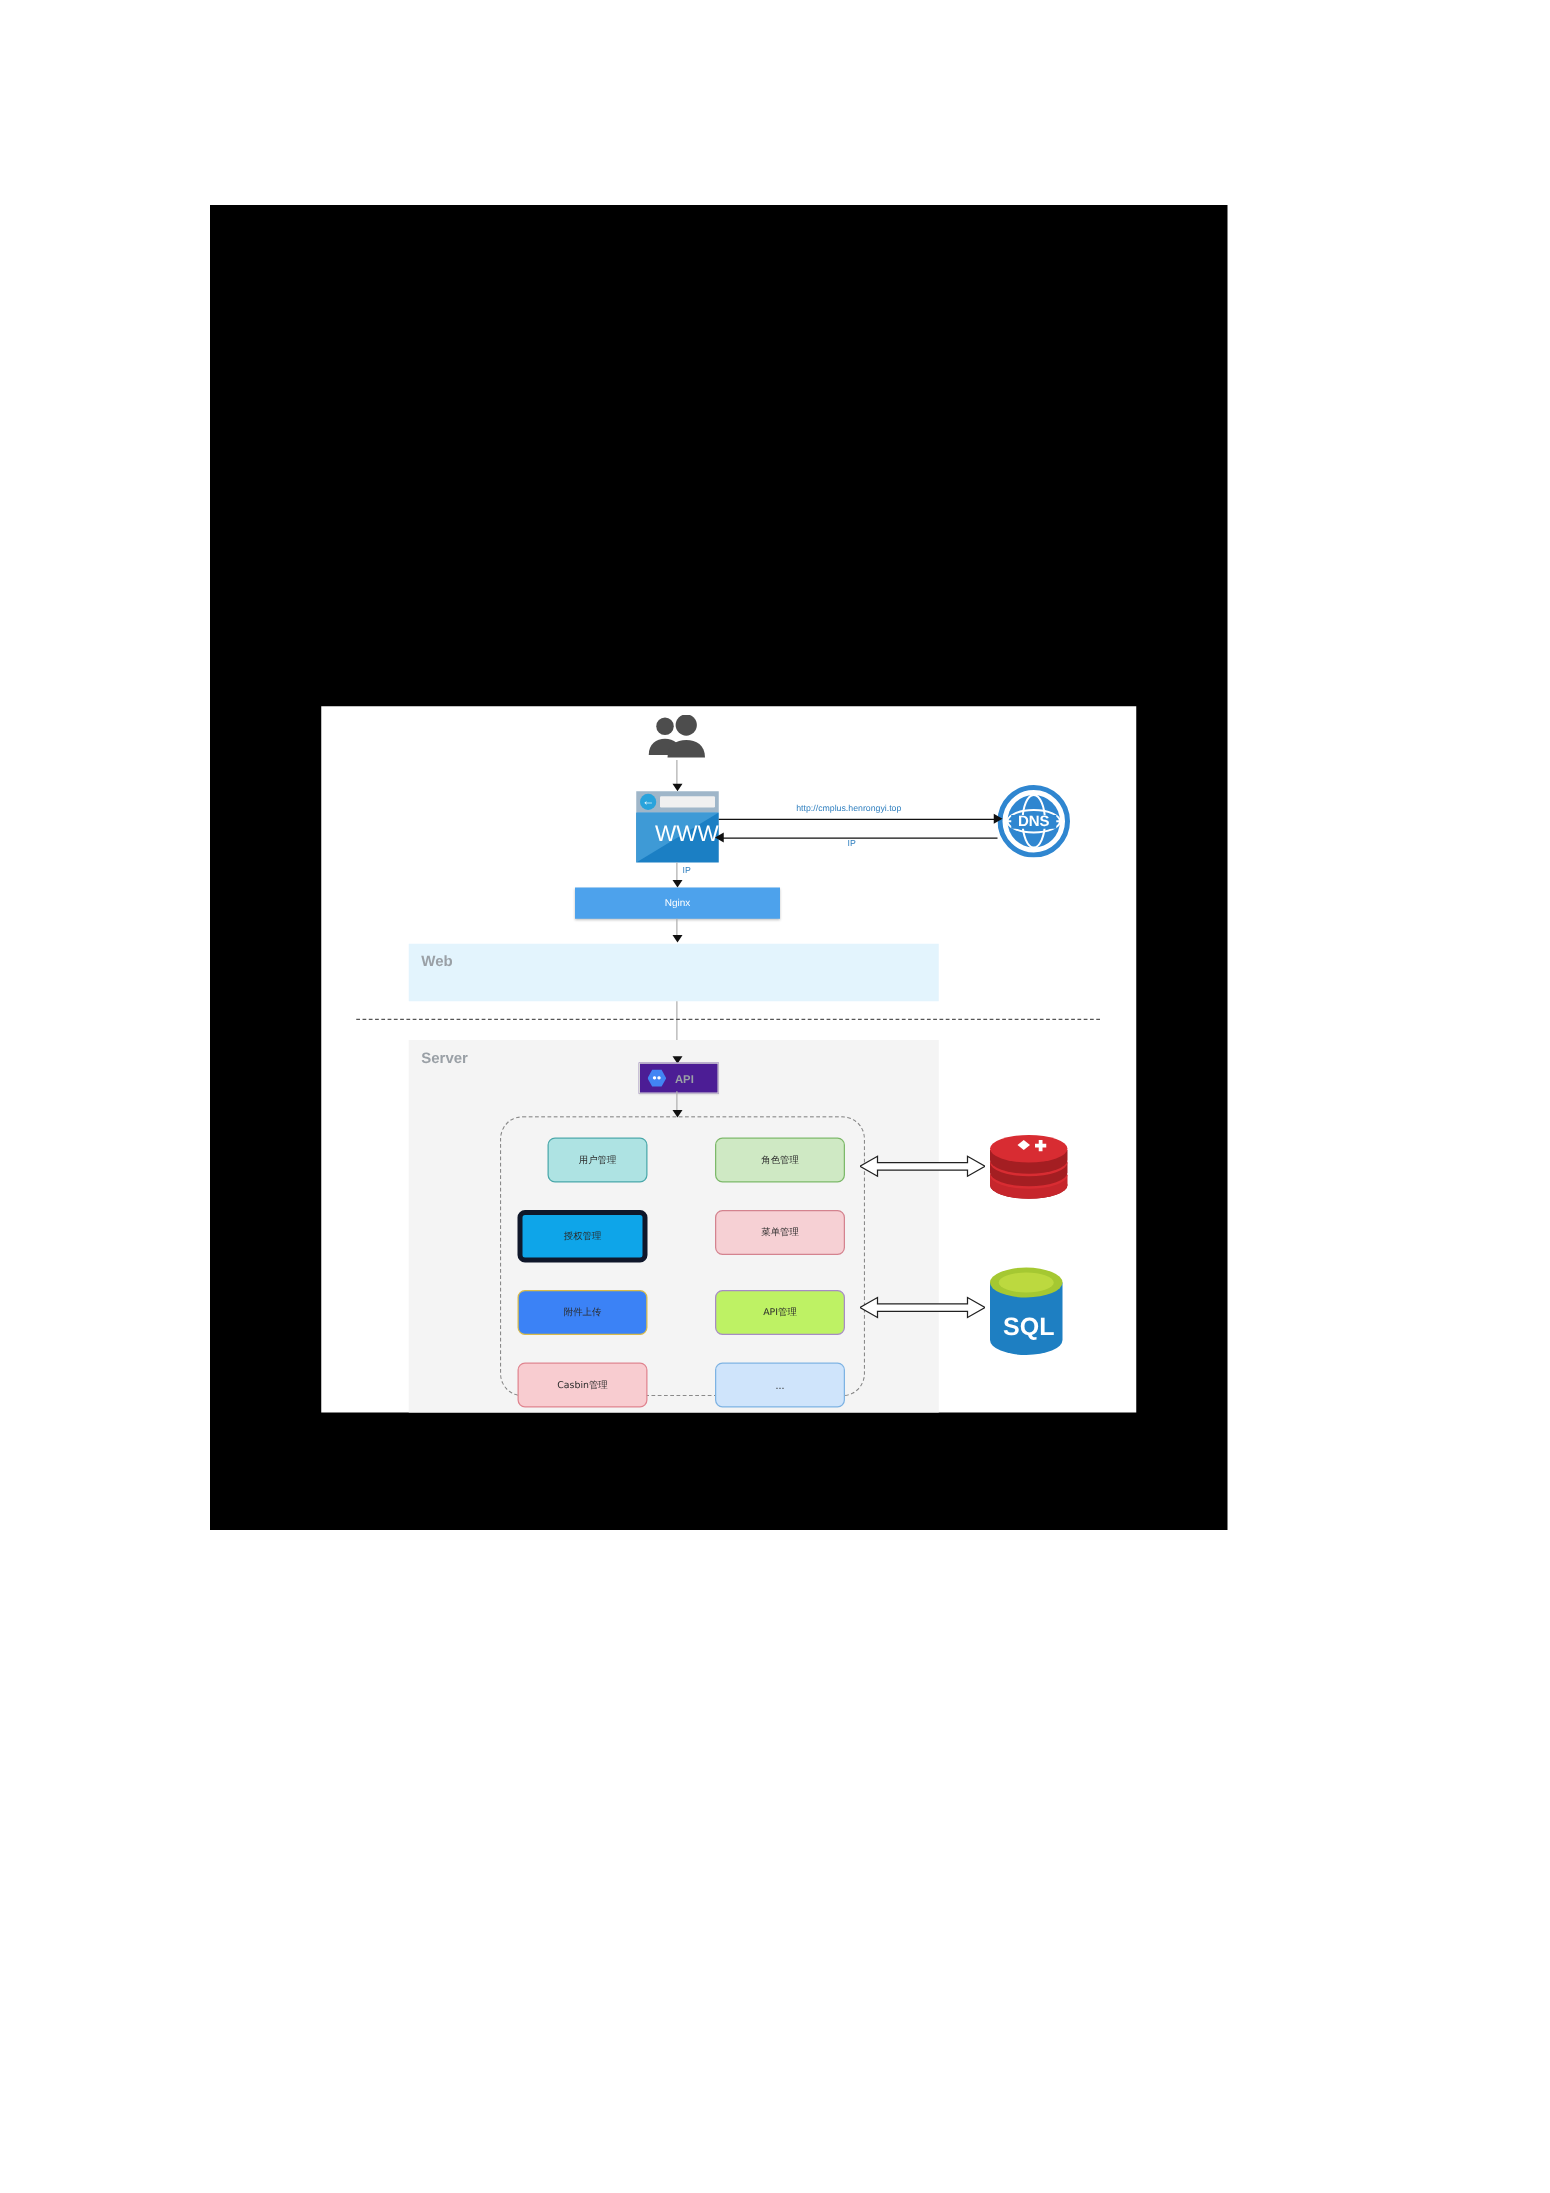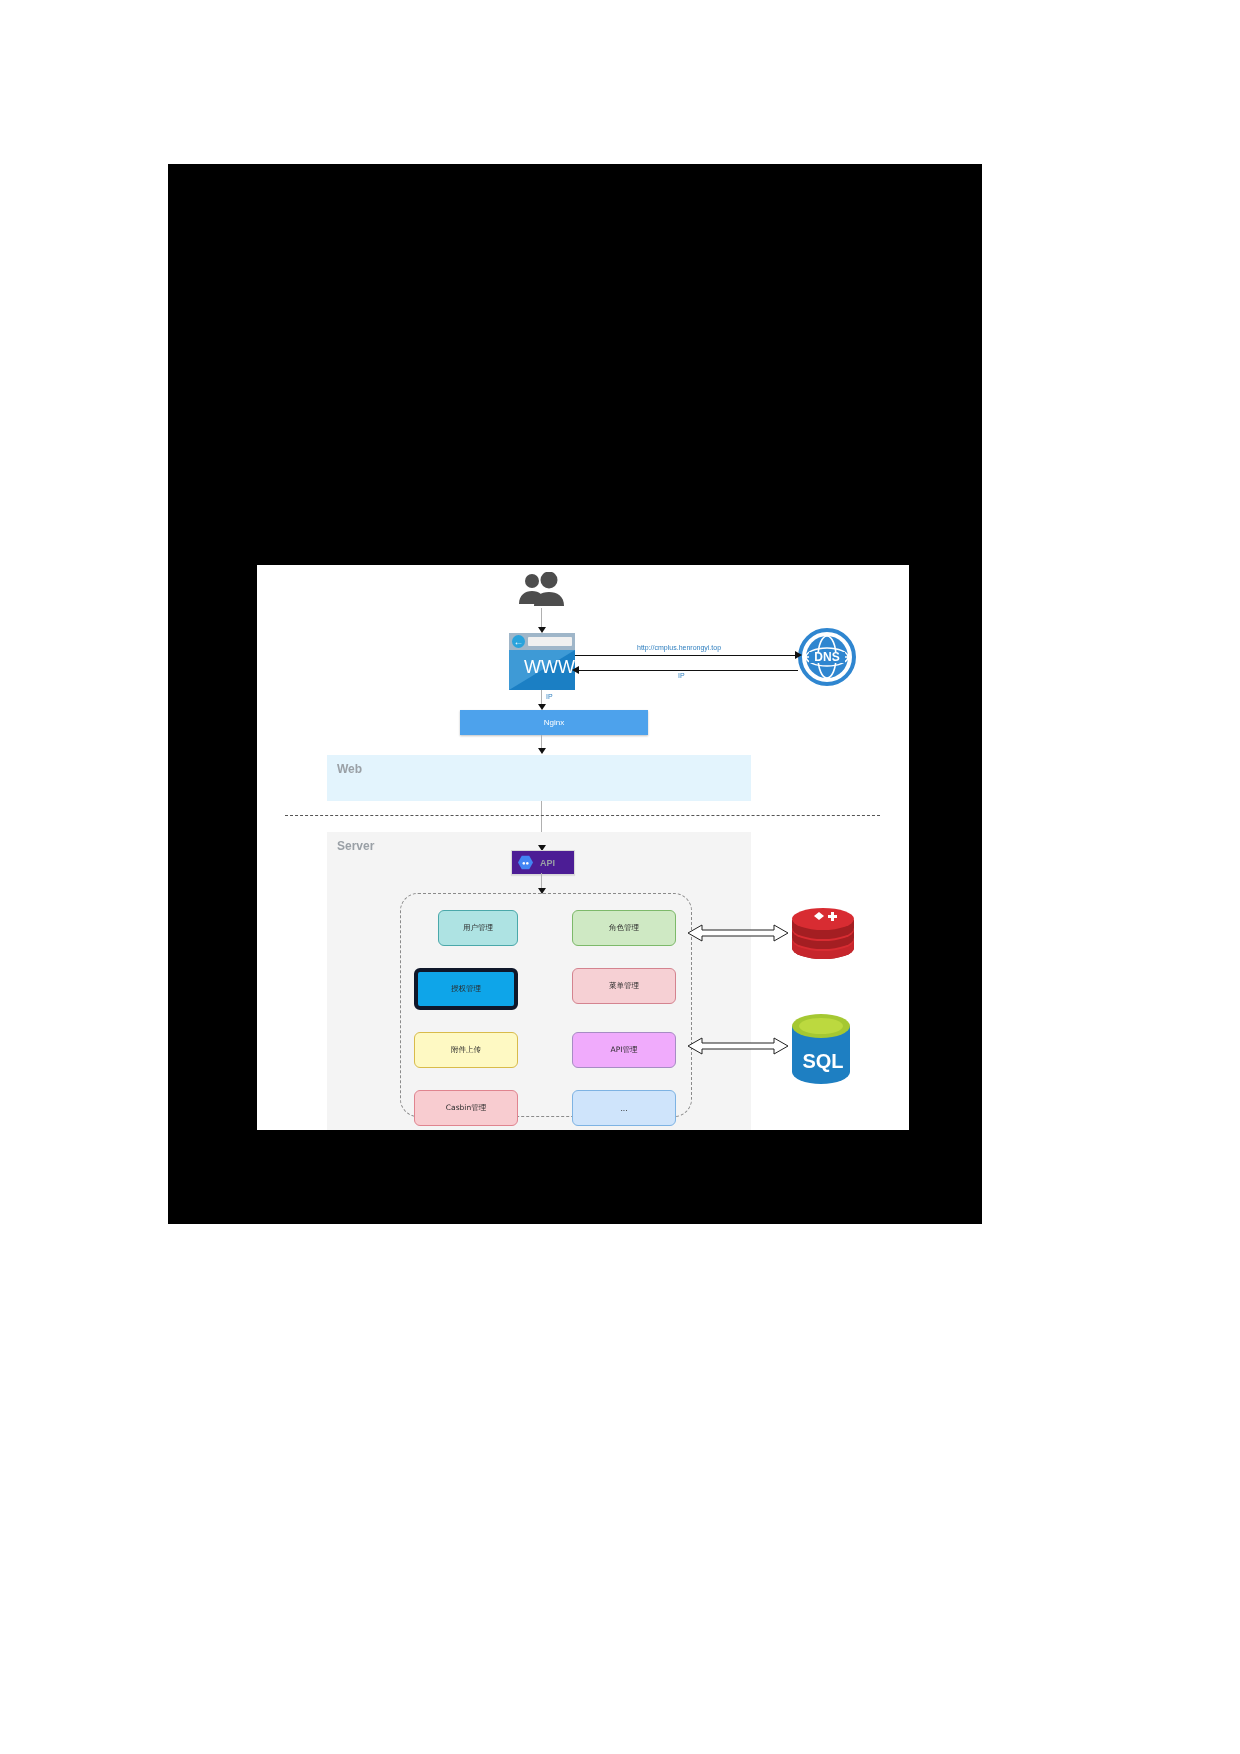--- a/index.html
+++ b/index.html
@@ -117,21 +117,21 @@
   .edge-label {
     position: absolute;
     color: #2f7fbf;
     font-size: 7px;
     white-space: nowrap;
     font-family: "Liberation Sans", sans-serif;
   }
 
   
   .nginx {
-    left: 460px; top: 710px; width: 188px; height: 25px;
+    left: 460px; top: 710px; width: 164px; height: 25px;
     background: #4da2ec;
     color: #ffffff;
     font-size: 8px;
     display: flex; align-items: center; justify-content: center;
     box-shadow: 0 1px 2px rgba(0,0,0,0.25);
   }
 
   
   .web-panel {
     left: 327px; top: 755px; width: 424px; height: 46px;
@@ -296,24 +296,24 @@
   </div>
   <div class="module" style="background:#cfe9c4; border:1px solid #7db96a;">
     <span>角色管理</span>
   </div>
   <div class="module" style="background:#0ea5e9; border:4px solid #0f172a;text-align:center;">
     <span>授权管理</span>
   </div>
   <div class="module" style="background:#f6d0d4; border:1px solid #d4838f;">
     <span>菜单管理</span>
   </div>
-  <div class="module" style="background:#fef9c3; border:1px solid #d8bb4a;">
+  <div class="module" style="background:#3b82f6; border:1px solid #d8bb4a;">
     <span>附件上传</span>
   </div>
-  <div class="module" style="background:#f0abfc; border:1px solid #a78cc4;align-items:center;">
+  <div class="module" style="background:#bef264; border:1px solid #a78cc4;align-items:center;">
     <span>API管理</span>
   </div>
   <div class="module" style="background:#f8ccd0; border:1px solid #e0848f;">
     <span>Casbin管理</span>
   </div>
   <div class="module" style="background:#cfe4fb; border:1px solid #7eb3e3;">
     <span>...</span>
   </div>
 </div>
 

